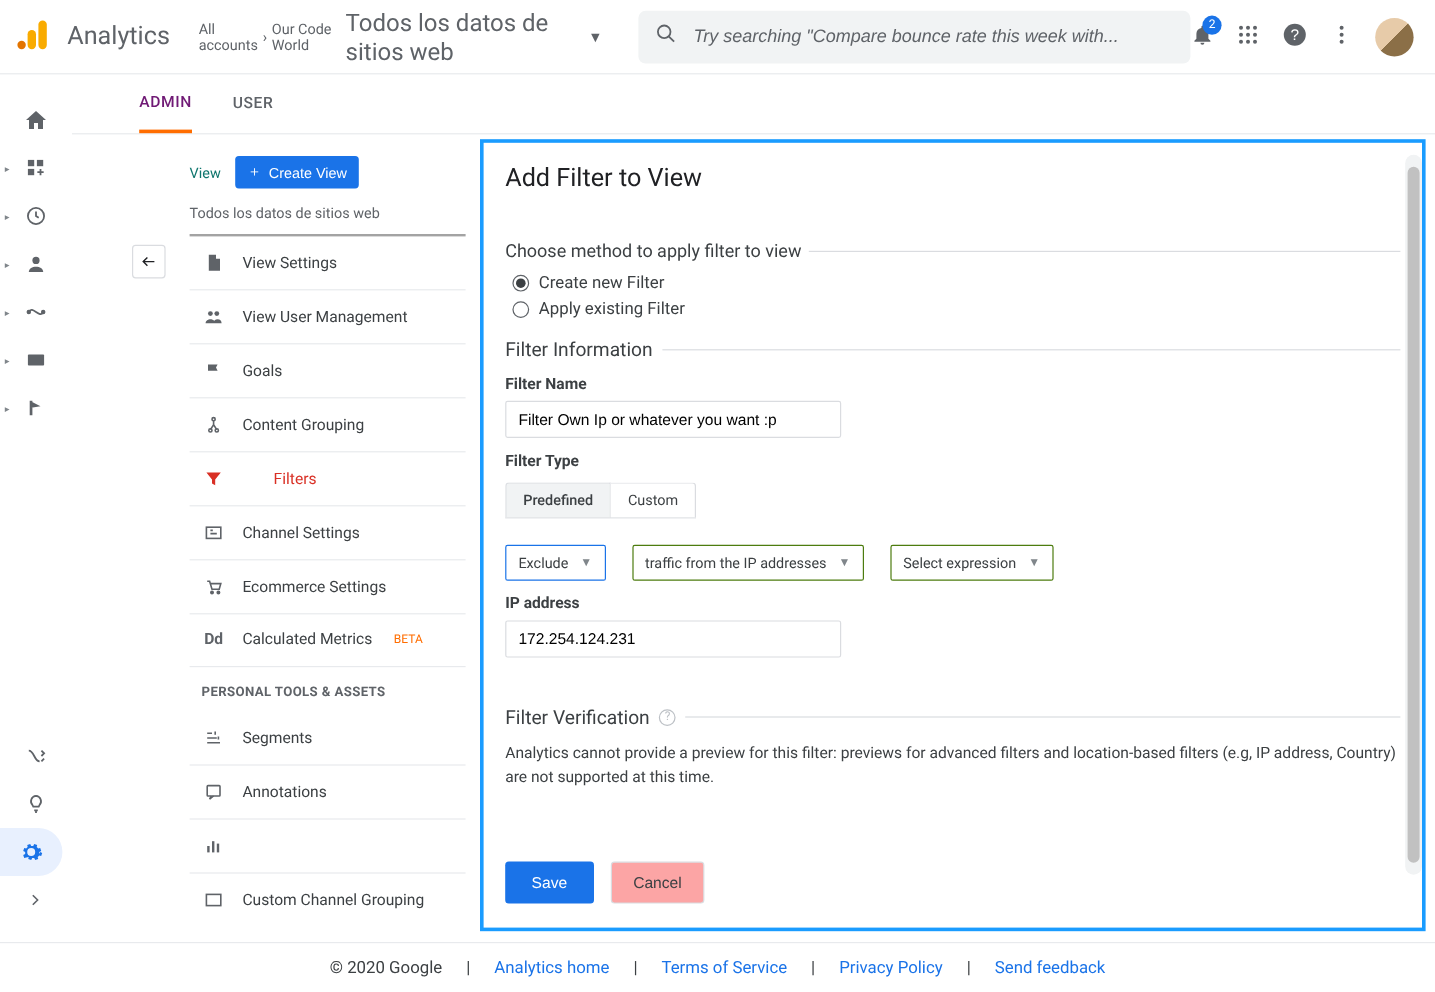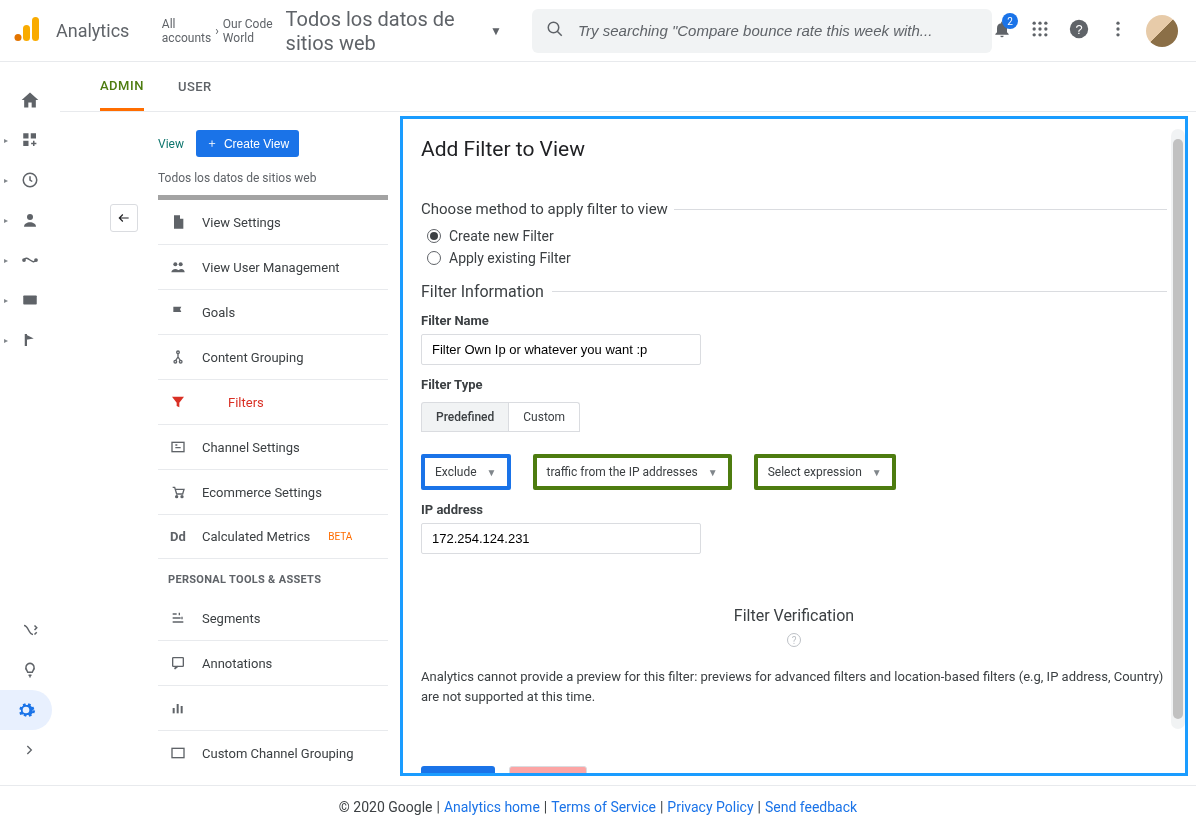--- a/index.html
+++ b/index.html
@@ -23,21 +23,21 @@
   padding: 0 12px 0 0;
 }
 .logo-block {
   display: flex;
   align-items: center;
   gap: 12px;
   padding-left: 12px;
   width: 176px;
 }
 .logo-block svg { width: 32px; height: 32px; }
-.logo-text { font-size: 18px; color: #5f6368; }
+.logo-text { font-size: 21px; color: #5f6368; }
 .breadcrumb-area { display: flex; justify-content: center; margin-left: 24px; }
 .breadcrumb { font-size: 12px; color: #5f6368; display: flex; align-items: center; gap: 4px; }
 .breadcrumb a { color: #5f6368; text-decoration: none; }
 .view-title { font-size: 20px; color: #5f6368; display: flex; align-items: center; gap: 6px; }
 .view-title .caret { font-size: 12px; color: #5f6368; }
 .search-box {
   margin-left: 30px;
   flex: 0 0 460px;
   height: 44px;
   background: #f1f3f4;
@@ -136,21 +136,21 @@
 }
 .tab {
   display: flex;
   align-items: center;
   font-size: 13px;
   font-weight: 500;
   color: #5f6368;
   letter-spacing: 0.5px;
   cursor: pointer;
 }
-.tab.active { color: #4d7c0f; border-bottom: 3px solid #ff6d00; }
+.tab.active { color: #701a75; border-bottom: 3px solid #ff6d00; margin-left: 16px; }
 
 
 .admin-body {
   position: absolute;
   left: 60px;
   right: 0;
   top: 112px;
   bottom: 43px;
   display: flex;
 }
@@ -195,21 +195,21 @@
   cursor: pointer;
 }
 .view-name {
   font-size: 12px;
   color: #5f6368;
   margin: 14px 0 10px 38px;
 }
 .nav-list {
   margin-left: 38px;
   width: 230px;
-  border-top: 5px solid #a3a3a3;
+  border-top: 2px solid #a3a3a3;
 }
 .nav-item {
   display: flex;
   align-items: center;
   gap: 14px;
   padding: 14px 10px;
   border-bottom: 1px solid #e8eaed;
   font-size: 13px;
   color: #3c4043;
   cursor: pointer;
@@ -290,21 +290,21 @@
   cursor: pointer;
 }
 .type-toggle .tbtn.active {
   background: #f1f3f4;
   font-weight: 500;
 }
 .type-toggle .tbtn:first-child { border-radius: 3px 0 0 0;}
 .type-toggle .tbtn:last-child { border-radius: 0 3px 0 0; border-left: none;}
 .drop-row { display: flex; gap: 22px; margin-top: 22px; flex-wrap: wrap;}
 .dropdown {
-  border: 4px solid #4d7c0f;
+  border: 1px solid #4d7c0f;
   padding: 7px 10px;
   font-size: 12px;
   color: #3c4043;
   display: inline-flex;
   align-items: center;
   gap: 10px;
   border-radius: 2px;
   cursor: pointer;
   background: #fff;
 }
@@ -361,21 +361,21 @@
 
 .footer {
   position: absolute;
   bottom: 0; left: 0; right: 0;
   height: 42px;
   border-top: 1px solid #e8eaed;
   display: flex;
   align-items: center;
   justify-content: center;
   font-size: 14px;
-  gap: 4px;
+  gap: 20px;
   color: #3c4043;
 }
 .footer a { color: #1a73e8; text-decoration: none;}
 .footer .sep { color: #3c4043;}
 </style>
 </head>
 <body>
 
 <div class="topbar">
   <div class="logo-block">
@@ -693,21 +693,21 @@
         </div>
         <div class="dropdown">
           <span>Select expression</span>
           <span class="caret">▼</span>
         </div>
       </div>
 
       <div class="field-label">IP address</div>
       <input class="text-input" type="text" value="172.254.124.231" style="">
 
-      <div class="section-h" style="margin-top:52px;flex-direction:column;">
+      <div class="section-h" style="margin-top:40px;">
         <span>Filter Verification</span>
         <span class="help-ic">?</span>
         <span class="legend-line"></span>
       </div>
       <div class="verif-text">Analytics cannot provide a preview for this filter: previews for advanced filters and location-based filters (e.g, IP address, Country) are not supported at this time.</div>
 
       <div class="action-row">
         <button class="btn-primary">Save</button>
         <button class="btn-secondary">Cancel</button>
       </div>

